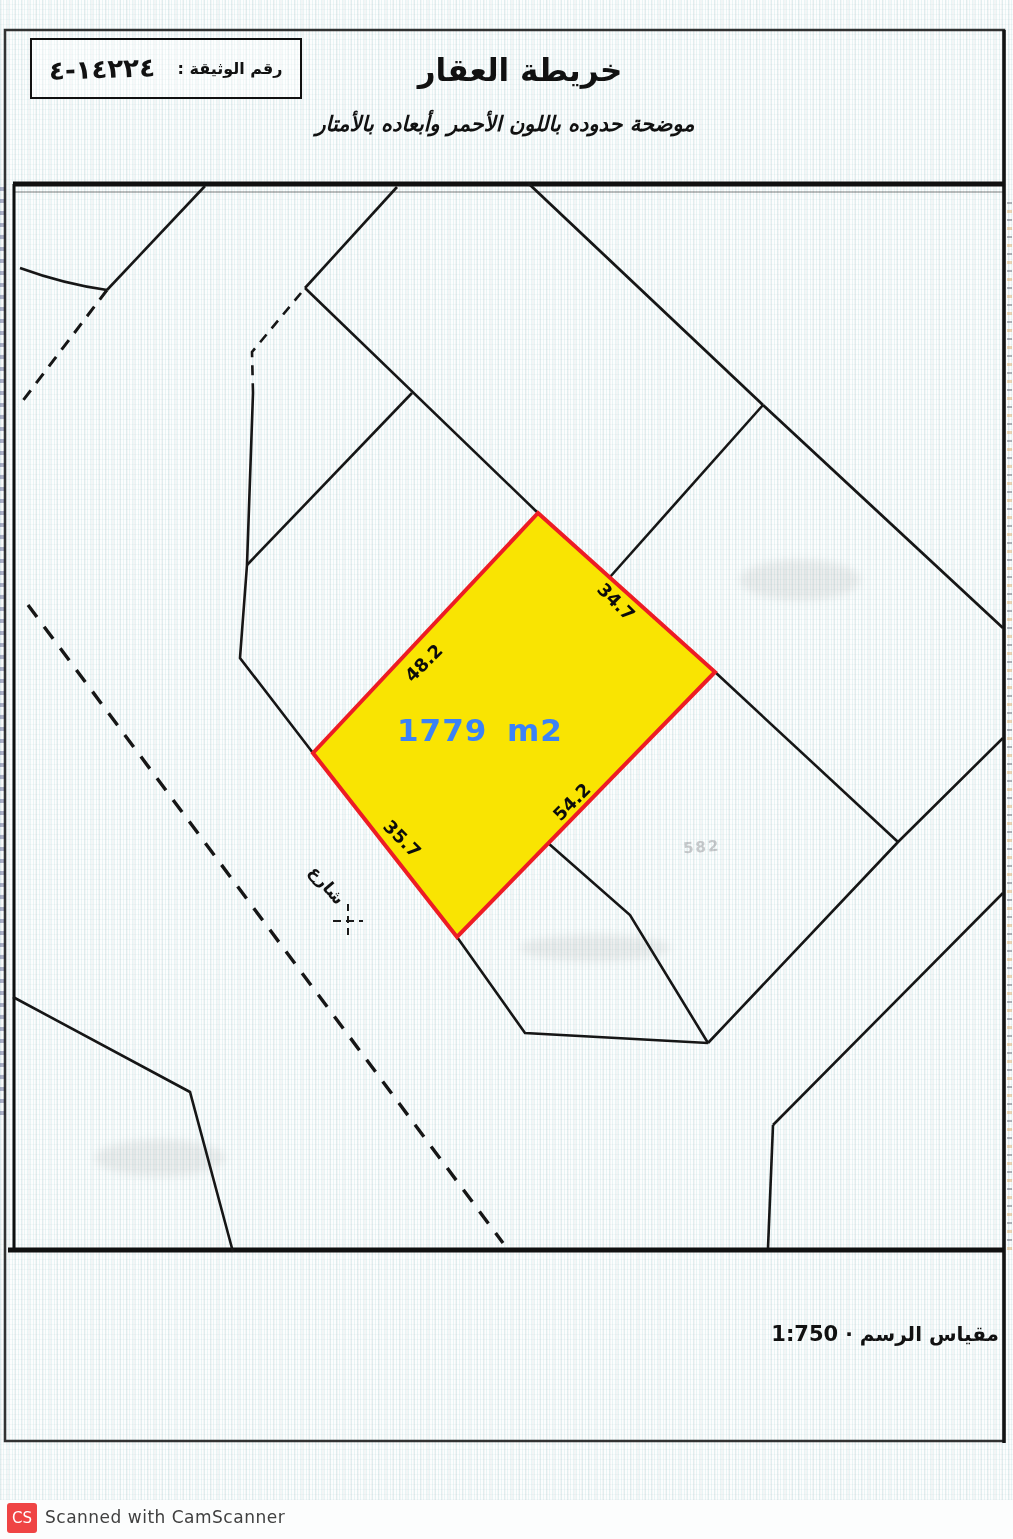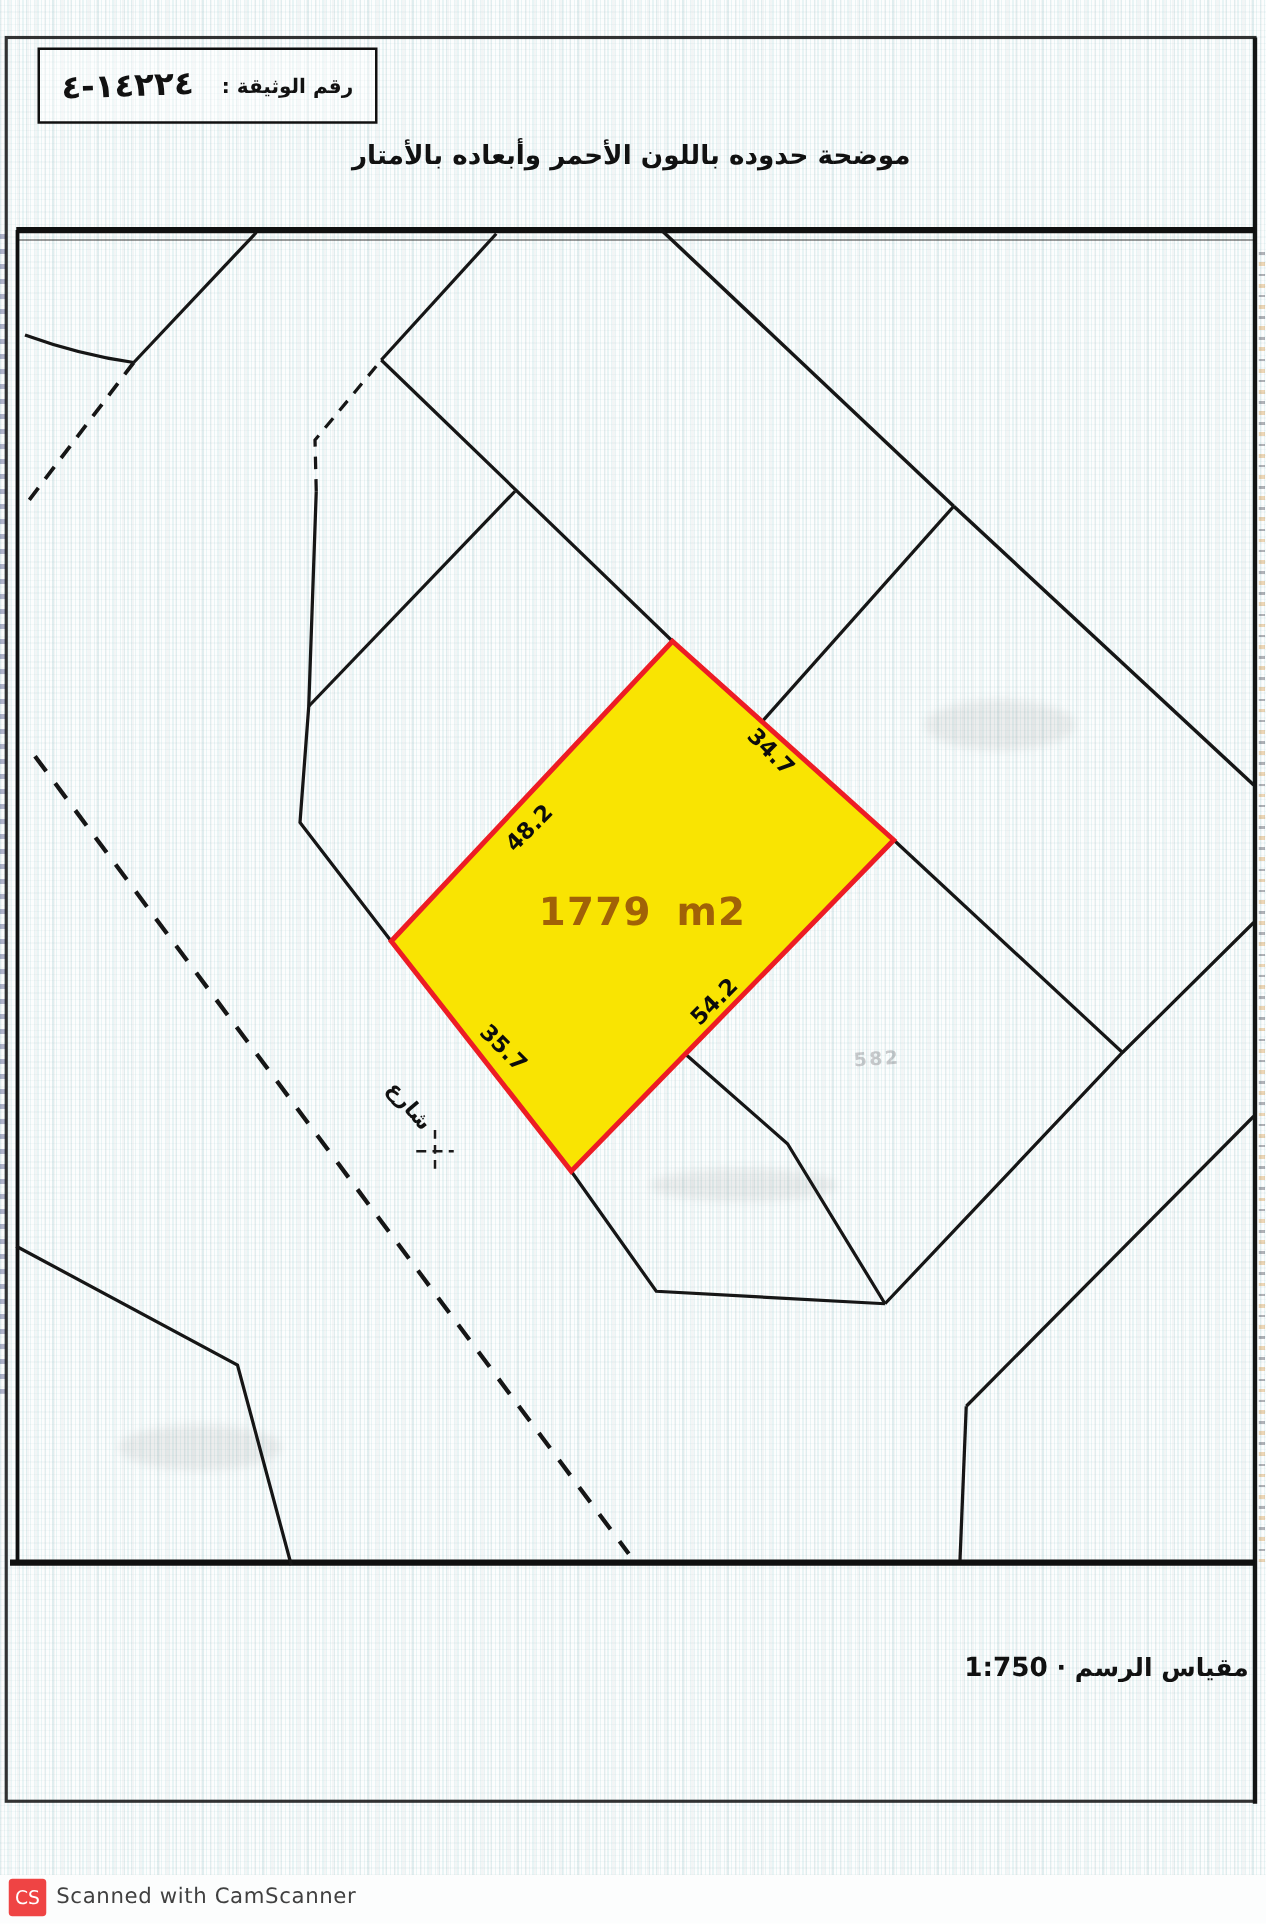--- a/index.html
+++ b/index.html
@@ -33,29 +33,29 @@
     direction:rtl;gap:6px;background:rgba(255,255,255,0.35);
   }
   .doc-label{font-size:16px;font-weight:700;white-space:nowrap;padding-left:16px;}
   .doc-value{font-size:26px;font-weight:700;transform:rotate(-2deg);letter-spacing:1px;white-space:nowrap;}
   .title{
     left:280px;top:52px;width:480px;text-align:center;
     font-size:31px;font-weight:700;letter-spacing:.5px;
   }
   .subtitle{
     left:205px;top:112px;width:600px;text-align:center;
-    font-size:21px;font-weight:700;
+    font-size:21px;font-weight:700;font-style:italic;
   }
   .dim-label{
     width:70px;height:24px;text-align:center;font-size:18px;font-weight:700;color:#0c0c0c;
     line-height:24px;white-space:nowrap;
   }
   .parcel-area{
-    left:397px;top:712px;width:200px;text-align:right;
-    font-size:31px;font-weight:700;word-spacing:8px;letter-spacing:1px;color:#a16207;
+    left:397px;top:712px;width:200px;text-align:left;
+    font-size:31px;font-weight:700;word-spacing:8px;letter-spacing:1px;color:#3b82f6;
   }
   .street{
     left:297px;top:875px;width:60px;text-align:center;
     font-size:17px;font-weight:700;transform:rotate(50deg);
   }
   .bleed{
     left:683px;top:838px;font-size:15px;font-weight:700;
     color:rgba(130,130,135,0.42);transform:rotate(-4deg);letter-spacing:2px;
   }
   .legend-label{
@@ -128,20 +128,21 @@
     </g>
 
     <polygon points="538,513 715,672 457,937 313,753" stroke-width="4" stroke-linejoin="miter" fill="#f9e402"></polygon>
     <polygon points="538,513 715,672 457,937 313,753" fill="none" stroke-width="4" stroke="#ed1c24"></polygon>
   </svg>
 
   <div class="abs doc-box">
     <span class="doc-label">رقم الوثيقة :</span>
     <span class="doc-value" dir="ltr">١٤٢٢٤-٤</span>
   </div>
+  <div class="abs title">خريطة العقار</div>
   <div class="abs subtitle">موضحة حدوده باللون الأحمر وأبعاده بالأمتار</div>
 
   <div class="abs dim-label" style="left:389px;top:651px;transform:rotate(-45deg);">48.2</div>
   <div class="abs dim-label" style="left:581px;top:590px;transform:rotate(45deg);">34.7</div>
   <div class="abs dim-label" style="left:537px;top:790px;transform:rotate(-45deg);">54.2</div>
   <div class="abs dim-label" style="left:367px;top:827px;transform:rotate(45deg);">35.7</div>
   <div class="abs parcel-area">1779 m2</div>
   <div class="abs street">شارع</div>
   <div class="abs bleed">582</div>
 

